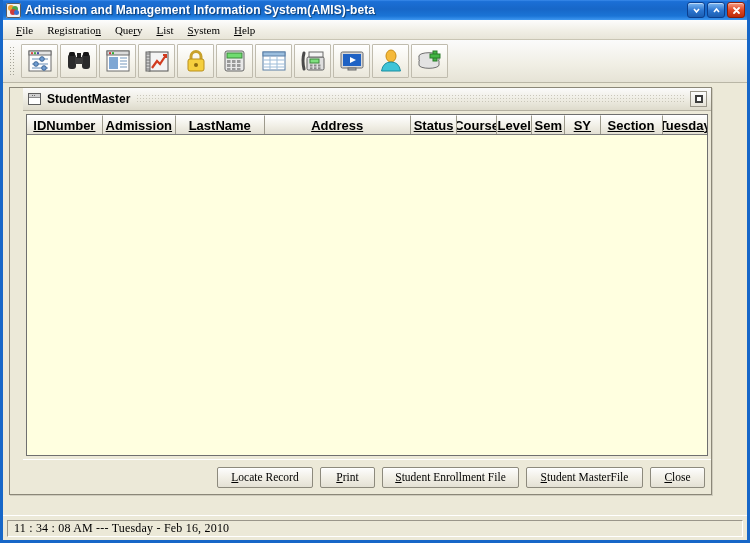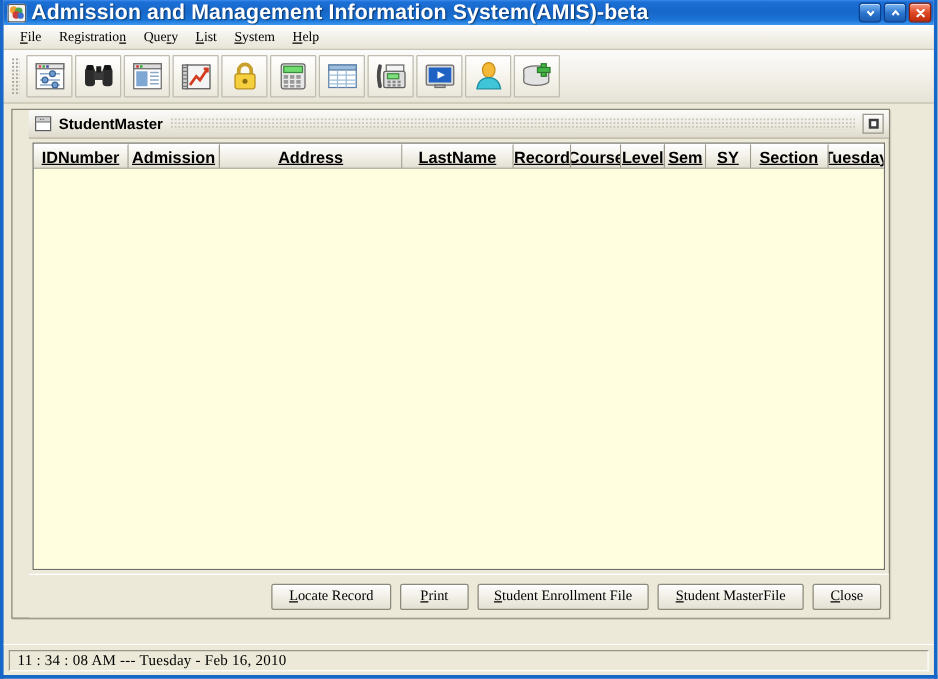--- a/index.html
+++ b/index.html
@@ -35,21 +35,21 @@
     border-radius:2px;
     background:#f3f3f3;
     box-shadow:0 0 0 1px #5d5d5d inset;
     overflow:hidden;
   }
   .title-icon .a{position:absolute;width:6px;height:6px;border-radius:50%;background:#f0a030;left:2px;top:2px;}
   .title-icon .b{position:absolute;width:6px;height:6px;border-radius:50%;background:#4aa54a;left:6px;top:3px;}
   .title-icon .c{position:absolute;width:6px;height:6px;border-radius:50%;background:#cf3b3b;left:4px;top:6px;}
   .title-icon .d{position:absolute;width:5px;height:5px;border-radius:50%;background:#3a6fd0;left:8px;top:7px;}
   .titletext{
-    color:#fff;font-weight:bold;font-size:17px;
+    color:#fff;font-weight:bold;font-size:12px;
     text-shadow:1px 1px 1px rgba(0,0,0,.45);
     white-space:nowrap;letter-spacing:.1px;
     flex:1 1 auto;
   }
   .winbtns{display:flex;gap:2px;align-items:center;}
   .wbtn{
     width:18px;height:16px;border-radius:3px;
     border:1px solid #0c3f8e;
     display:flex;align-items:center;justify-content:center;
     font-size:9px;color:#fff;font-weight:bold;
@@ -428,23 +428,23 @@
         <div class="iframe-fill"></div>
         <div class="restore-btn">
             <i></i>
           </div>
       </div>
 
       <div class="table-wrap">
         <div class="thead">
           <div class="th" style="width:88px">IDNumber</div>
           <div class="th" style="width:85px">Admission</div>
+          <div class="th" style="width:103px">LastName</div>
           <div class="th" style="width:170px">Address</div>
-          <div class="th" style="width:103px">LastName</div>
-          <div class="th" style="width:54px">Record</div>
+          <div class="th" style="width:54px">Status</div>
           <div class="th" style="width:46px">Course</div>
           <div class="th" style="width:41px">Level</div>
           <div class="th" style="width:38px">Sem</div>
           <div class="th" style="width:41px">SY</div>
           <div class="th" style="width:72px">Section</div>
           <div class="th" style="flex:1 1 auto;border-right:none">Tuesday</div>
         </div>
         <div class="tbody"></div>
       </div>
 

